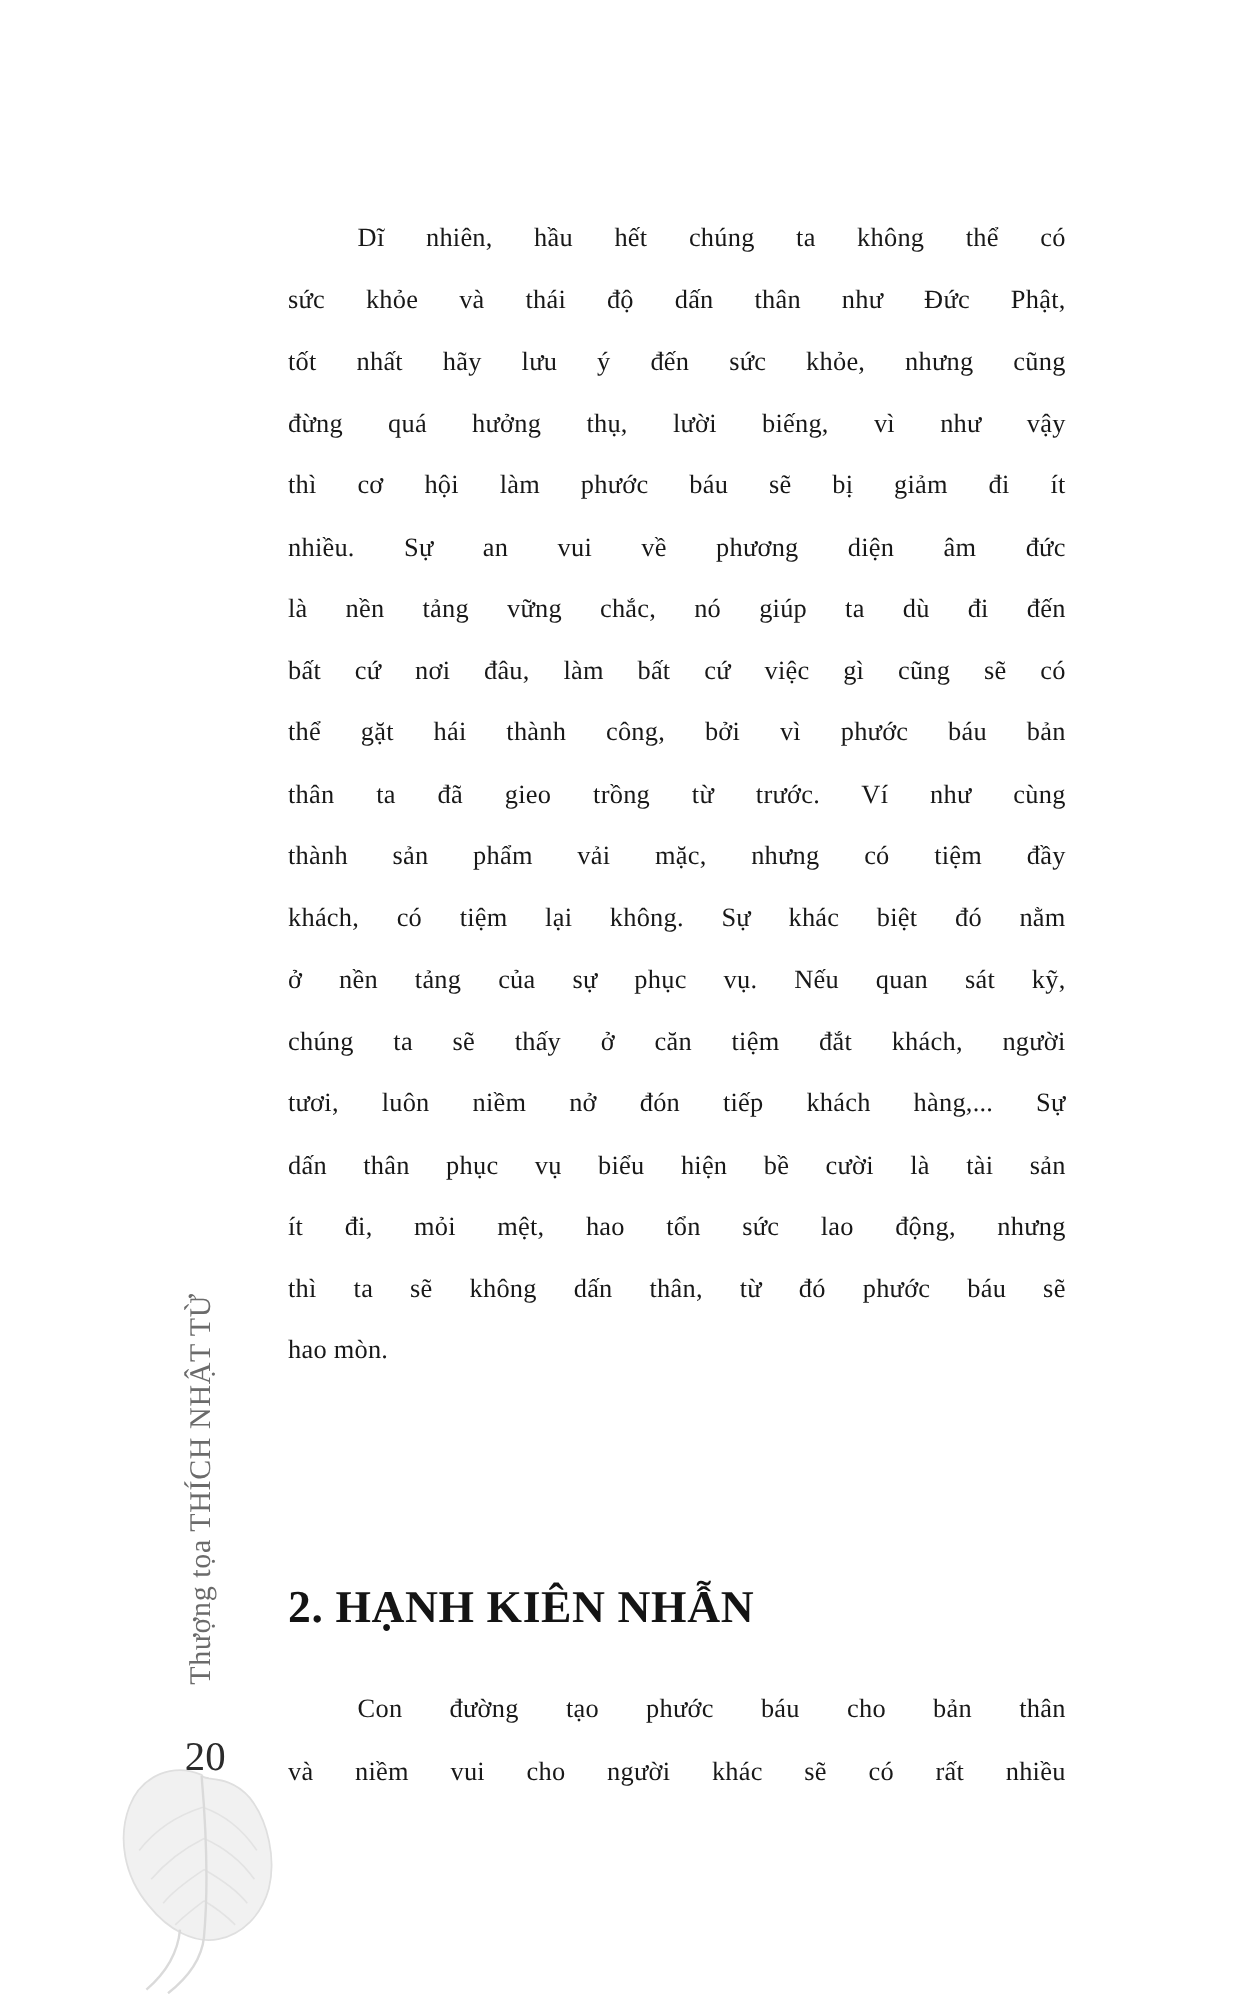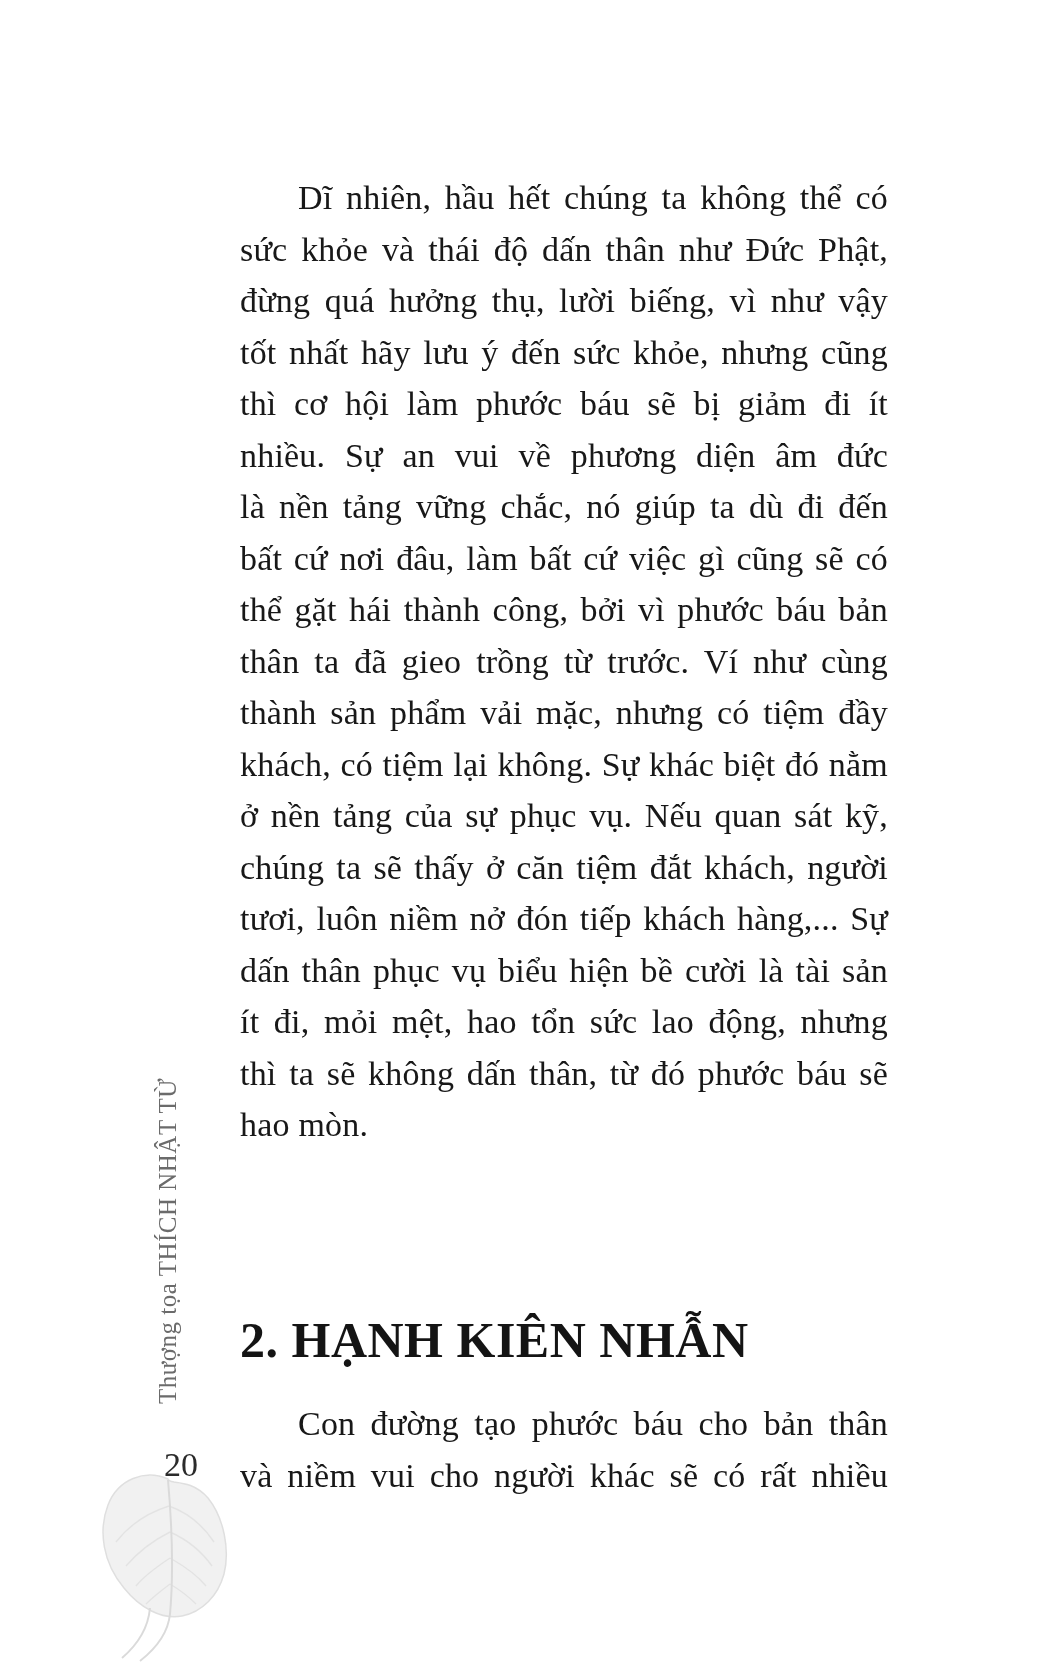--- a/index.html
+++ b/index.html
@@ -11,38 +11,38 @@
     font-family: "Liberation Serif", "DejaVu Serif", serif;
     color: #181818;
   }
   .page { position: absolute; inset: 0; background: #ffffff; }
 
   
   .para {
     position: absolute;
     left: 240px;
     width: 648px;
-    font-size: 34px;
+    font-size: 22px;
     line-height: 51.5px;
     color: #181818;
     letter-spacing: 0.2px;
   }
   .line { text-align: justify; text-align-last: justify; white-space: nowrap; }
   .line.first { text-indent: 58px; }
   .line.last { text-align-last: left; white-space: normal; }
 
   #para1 { top: 172px; }
   #para2 { top: 1398px; }
 
   .section-heading {
     position: absolute;
     left: 240px;
     top: 1316px;
     width: 648px;
-    font-size: 50px;
+    font-size: 38px;
     font-weight: bold;
     line-height: 48px;
     letter-spacing: 0.5px;
     color: #141414;
     white-space: nowrap;
   }
 
   
   .sidebar-author {
     position: absolute;
@@ -57,21 +57,21 @@
     color: #6b6b6b;
     letter-spacing: 0.5px;
     white-space: nowrap;
   }
 
   .page-number {
     position: absolute;
     left: 144px;
     top: 1446px;
     width: 54px;
-    text-align: right;
+    text-align: center;
     font-size: 34px;
     line-height: 38px;
     color: #2b2b2b;
   }
 
   .leaf-watermark {
     position: absolute;
     left: 90px;
     top: 1466px;
     width: 160px;
@@ -79,22 +79,22 @@
   }
 </style>
 </head>
 <body>
 
 <div class="page">
 
   <div id="para1" class="para">
       <div class="line first">Dĩ nhiên, hầu hết chúng ta không thể có</div>
       <div class="line">sức khỏe và thái độ dấn thân như Đức Phật,</div>
+      <div class="line">tốt nhất hãy lưu ý đến sức khỏe, nhưng cũng</div>
       <div class="line">đừng quá hưởng thụ, lười biếng, vì như vậy</div>
-      <div class="line">tốt nhất hãy lưu ý đến sức khỏe, nhưng cũng</div>
       <div class="line">thì cơ hội làm phước báu sẽ bị giảm đi ít</div>
       <div class="line">nhiều. Sự an vui về phương diện âm đức</div>
       <div class="line">là nền tảng vững chắc, nó giúp ta dù đi đến</div>
       <div class="line">bất cứ nơi đâu, làm bất cứ việc gì cũng sẽ có</div>
       <div class="line">thể gặt hái thành công, bởi vì phước báu bản</div>
       <div class="line">thân ta đã gieo trồng từ trước. Ví như cùng</div>
       <div class="line">thành sản phẩm vải mặc, nhưng có tiệm đầy</div>
       <div class="line">khách, có tiệm lại không. Sự khác biệt đó nằm</div>
       <div class="line">ở nền tảng của sự phục vụ. Nếu quan sát kỹ,</div>
       <div class="line">chúng ta sẽ thấy ở căn tiệm đắt khách, người</div>

